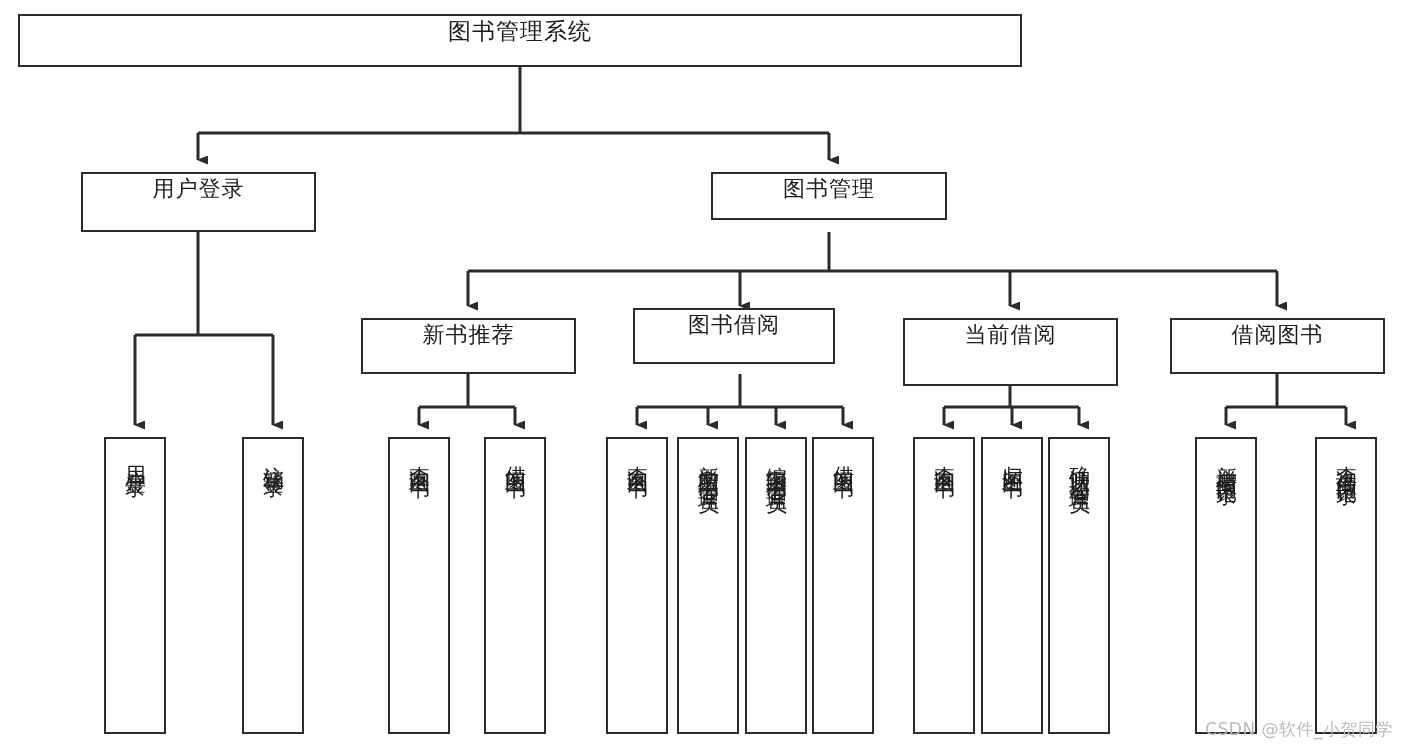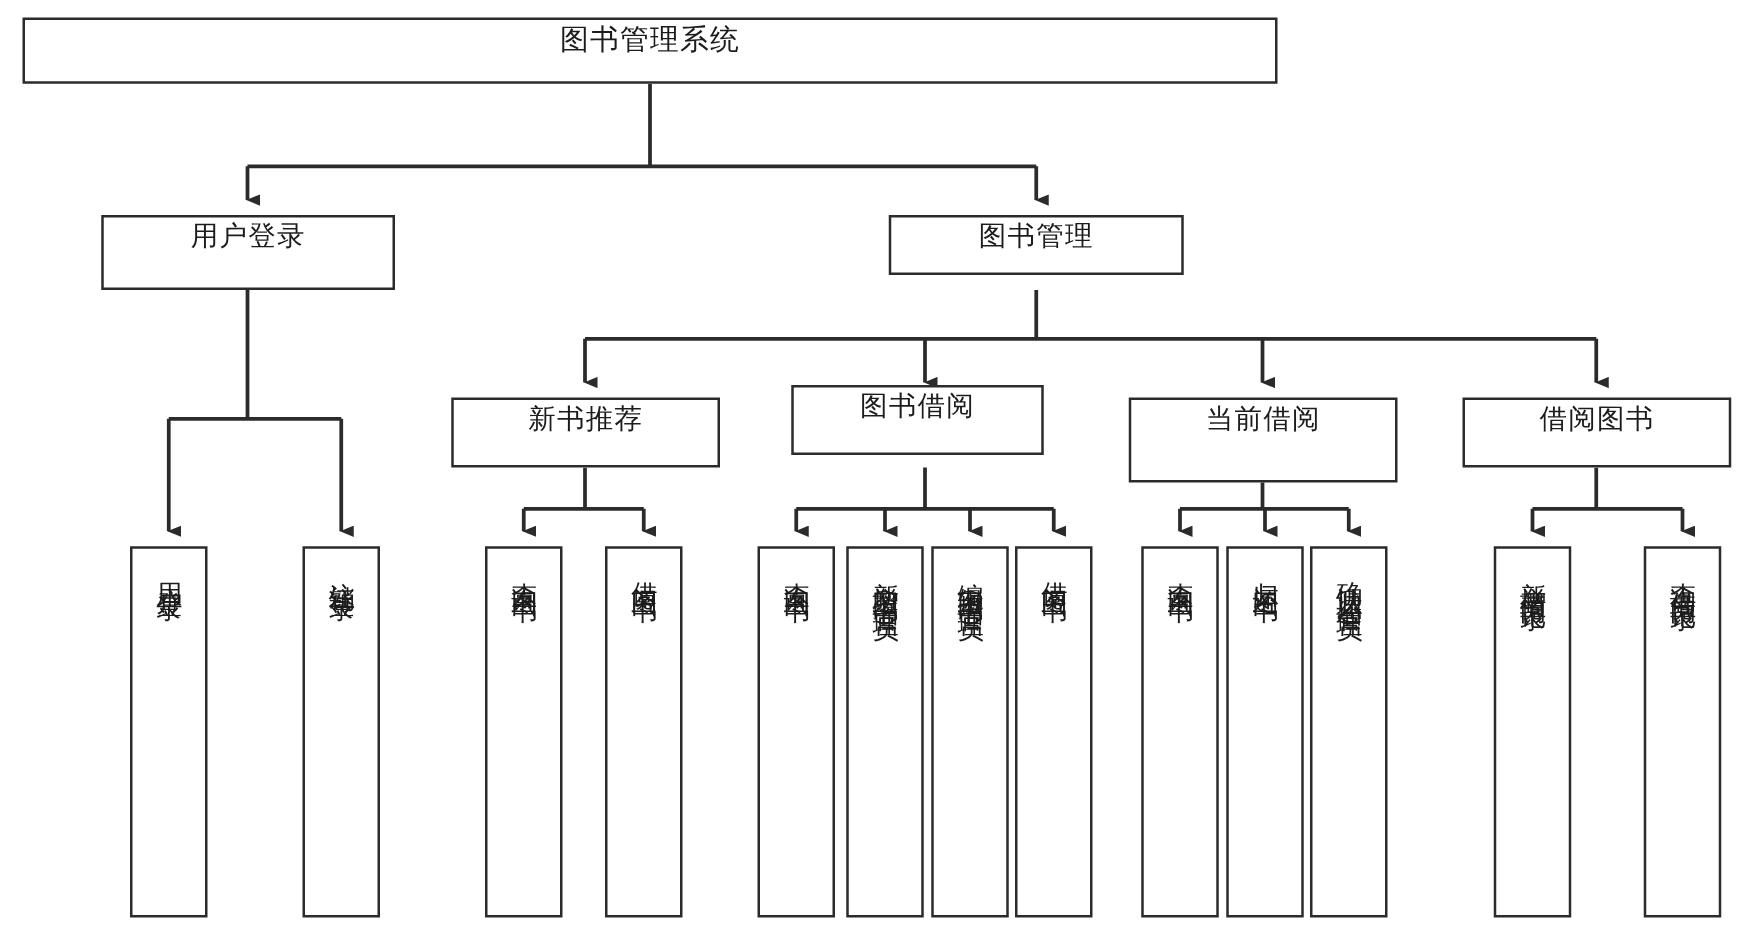--- a/index.html
+++ b/index.html
@@ -176,13 +176,14 @@
         <span class="vlabel">确认归还（管理员）</span>
       </div>
       <div class="node node-leaf" style="left: 1195px; top: 437px; width: 62px; height: 297px;">
         <span class="vlabel">新增借阅记录</span>
       </div>
       <div class="node node-leaf" style="left: 1315px; top: 437px; width: 62px; height: 297px;">
         <span class="vlabel">查询借阅记录</span>
       </div>
     </div>
 
+  <div id="watermark">CSDN @软件_小贺同学</div>
 </div>
 
 </body></html>

